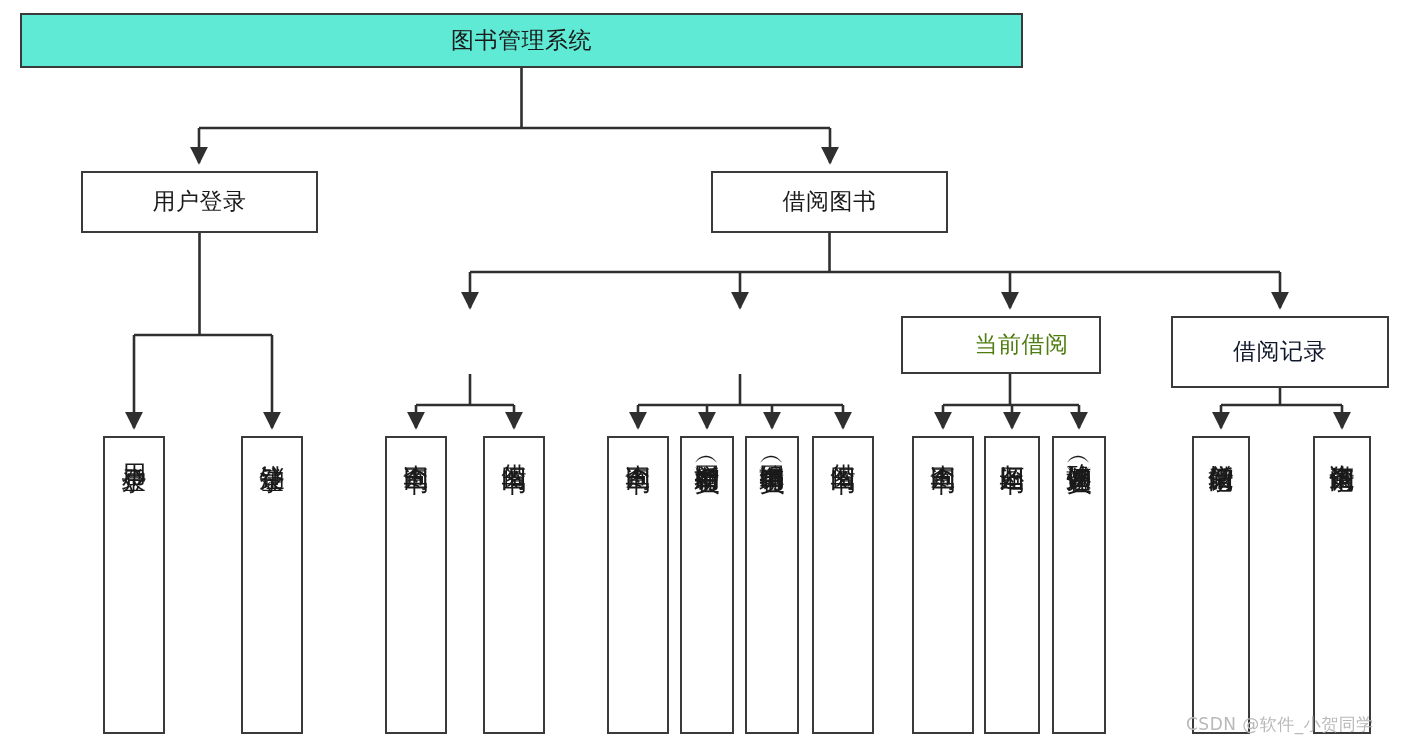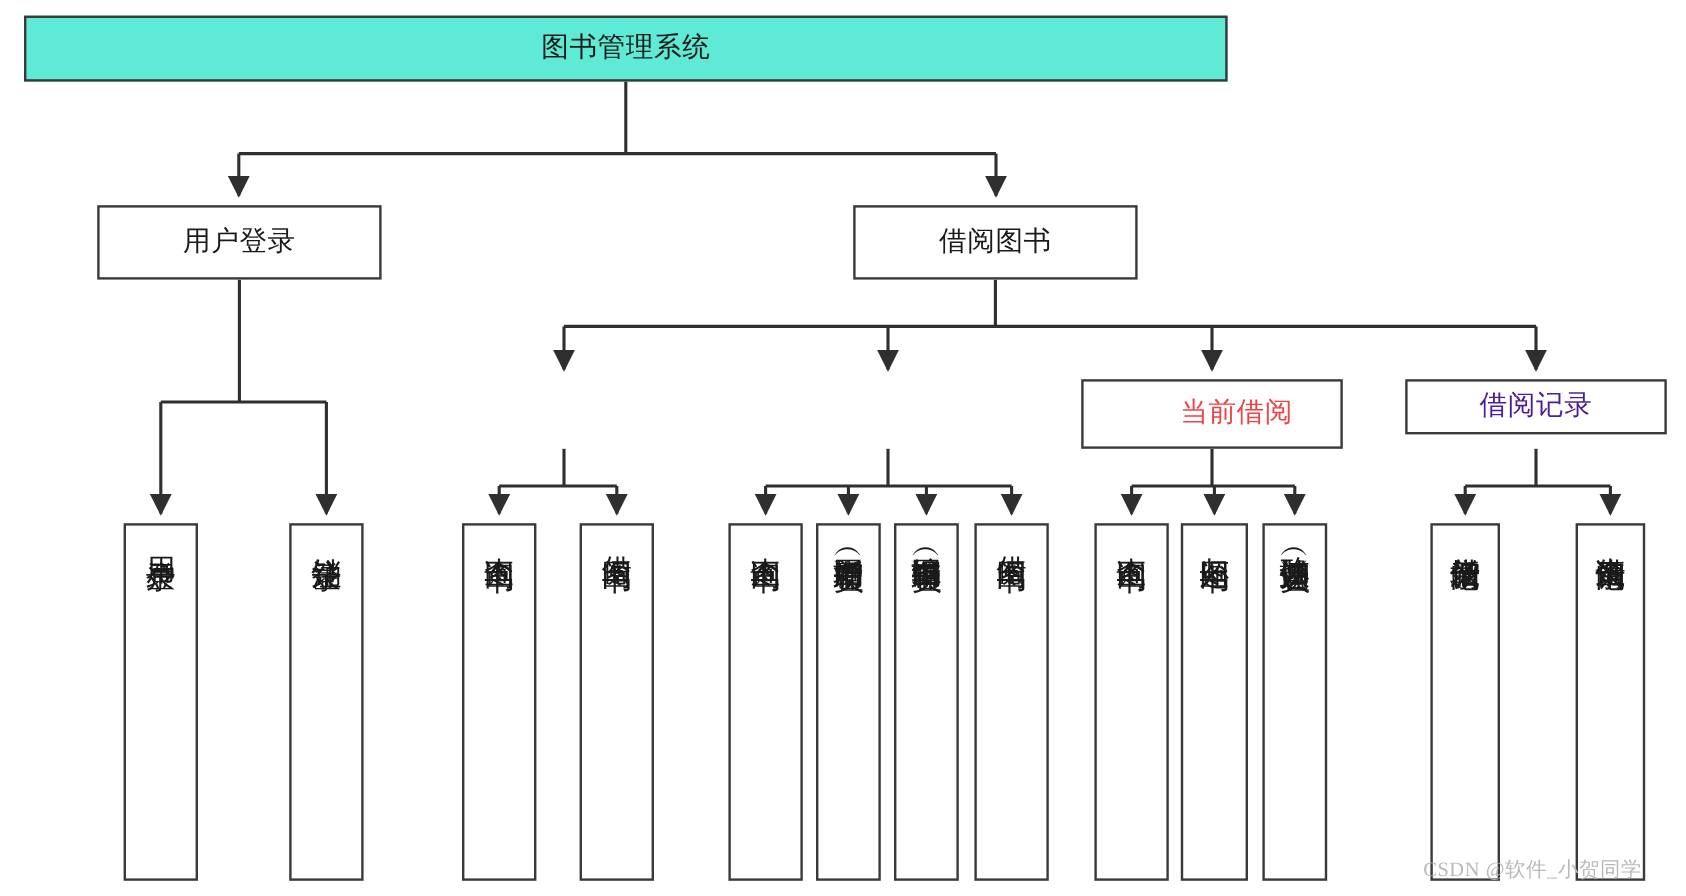--- a/index.html
+++ b/index.html
@@ -135,24 +135,24 @@
     <span class="label">图书管理系统</span>
   </div>
 
   <div class="node horiz" style="left: 81px; top: 171px; width: 237px; height: 62px; border-color: rgb(58, 58, 58); background: rgb(255, 255, 255); color: rgb(26, 26, 26);">
     <span class="label">用户登录</span>
   </div>
   <div class="node horiz" style="left: 711px; top: 171px; width: 237px; height: 62px; border-color: rgb(58, 58, 58); background: rgb(255, 255, 255); color: rgb(26, 26, 26);">
     <span class="label">借阅图书</span>
   </div>
 
-  <div class="node horiz" style="left: 901px; top: 316px; width: 218px; height: 58px; border-color: rgb(58, 58, 58); background: rgb(255, 255, 255); color: #ef4444; padding-left: 41px;">
+  <div class="node horiz" style="left: 901px; top: 316px; width: 200px; height: 58px; border-color: rgb(58, 58, 58); background: rgb(255, 255, 255); color: #4d7c0f; padding-left: 41px;">
     <span class="label">当前借阅</span>
   </div>
-  <div class="node horiz" style="left: 1171px; top: 316px; width: 218px; height: 46px; border-color: rgb(58, 58, 58); background: rgb(255, 255, 255); color: #4c1d95;">
+  <div class="node horiz" style="left: 1171px; top: 316px; width: 218px; height: 72px; border-color: rgb(58, 58, 58); background: rgb(255, 255, 255); color: #0f172a;">
     <span class="label">借阅记录</span>
   </div>
 
   <div class="node vert" style="left: 103px; top: 436px; width: 62px; height: 298px; border-color: rgb(58, 58, 58); background: rgb(255, 255, 255); color: rgb(26, 26, 26);">
     <span class="label">用户登录</span>
   </div>
   <div class="node vert" style="left: 241px; top: 436px; width: 62px; height: 298px; border-color: rgb(58, 58, 58); background: rgb(255, 255, 255); color: rgb(26, 26, 26);">
     <span class="label">注销登录</span>
   </div>
   <div class="node vert" style="left: 385px; top: 436px; width: 62px; height: 298px; border-color: rgb(58, 58, 58); background: rgb(255, 255, 255); color: rgb(26, 26, 26);">
@@ -182,15 +182,15 @@
   <div class="node vert tall" style="left: 1052px; top: 436px; width: 54px; height: 298px; border-color: rgb(58, 58, 58); background: rgb(255, 255, 255); color: rgb(26, 26, 26);">
     <span class="label">确认归还（管理员）</span>
   </div>
   <div class="node vert tall" style="left: 1192px; top: 436px; width: 58px; height: 298px; border-color: rgb(58, 58, 58); background: rgb(255, 255, 255); color: rgb(26, 26, 26);">
     <span class="label">新增借阅记录</span>
   </div>
   <div class="node vert tall" style="left: 1313px; top: 436px; width: 58px; height: 298px; border-color: rgb(58, 58, 58); background: rgb(255, 255, 255); color: rgb(26, 26, 26);">
     <span class="label">查询借阅记录</span>
   </div>
 
-  <div id="watermark" style="color: rgb(185, 185, 185); font-family: Liberation Serif, serif;">CSDN @软件_小贺同学</div>
+  <div id="watermark" style="color: rgb(185, 185, 185);">CSDN @软件_小贺同学</div>
 
 </div>
 
 </body></html>

